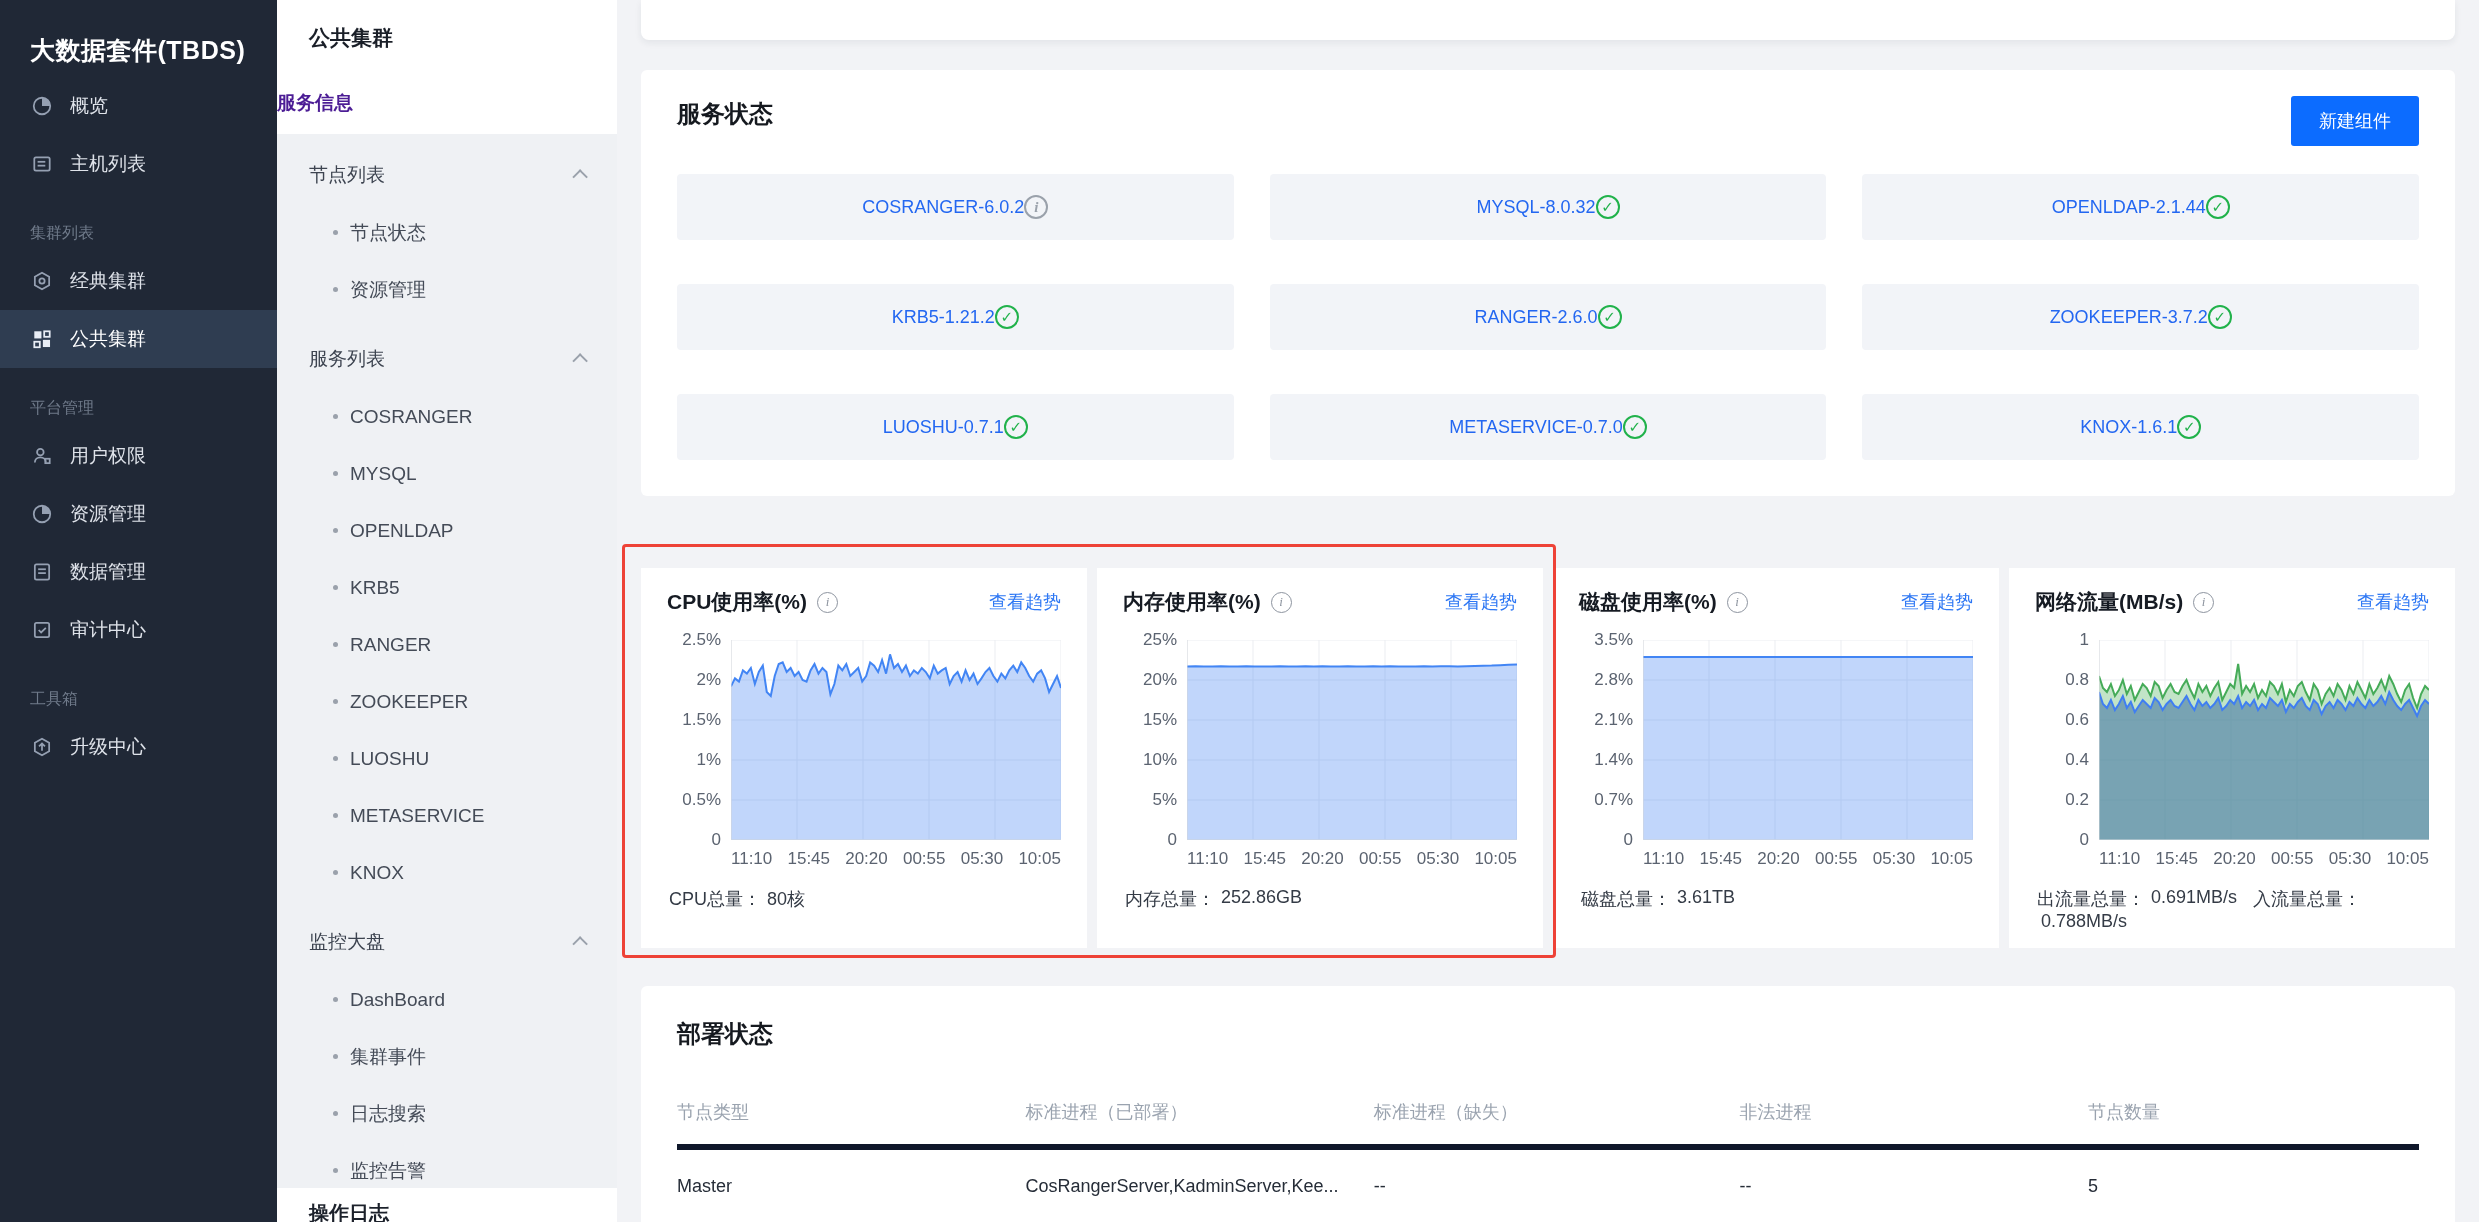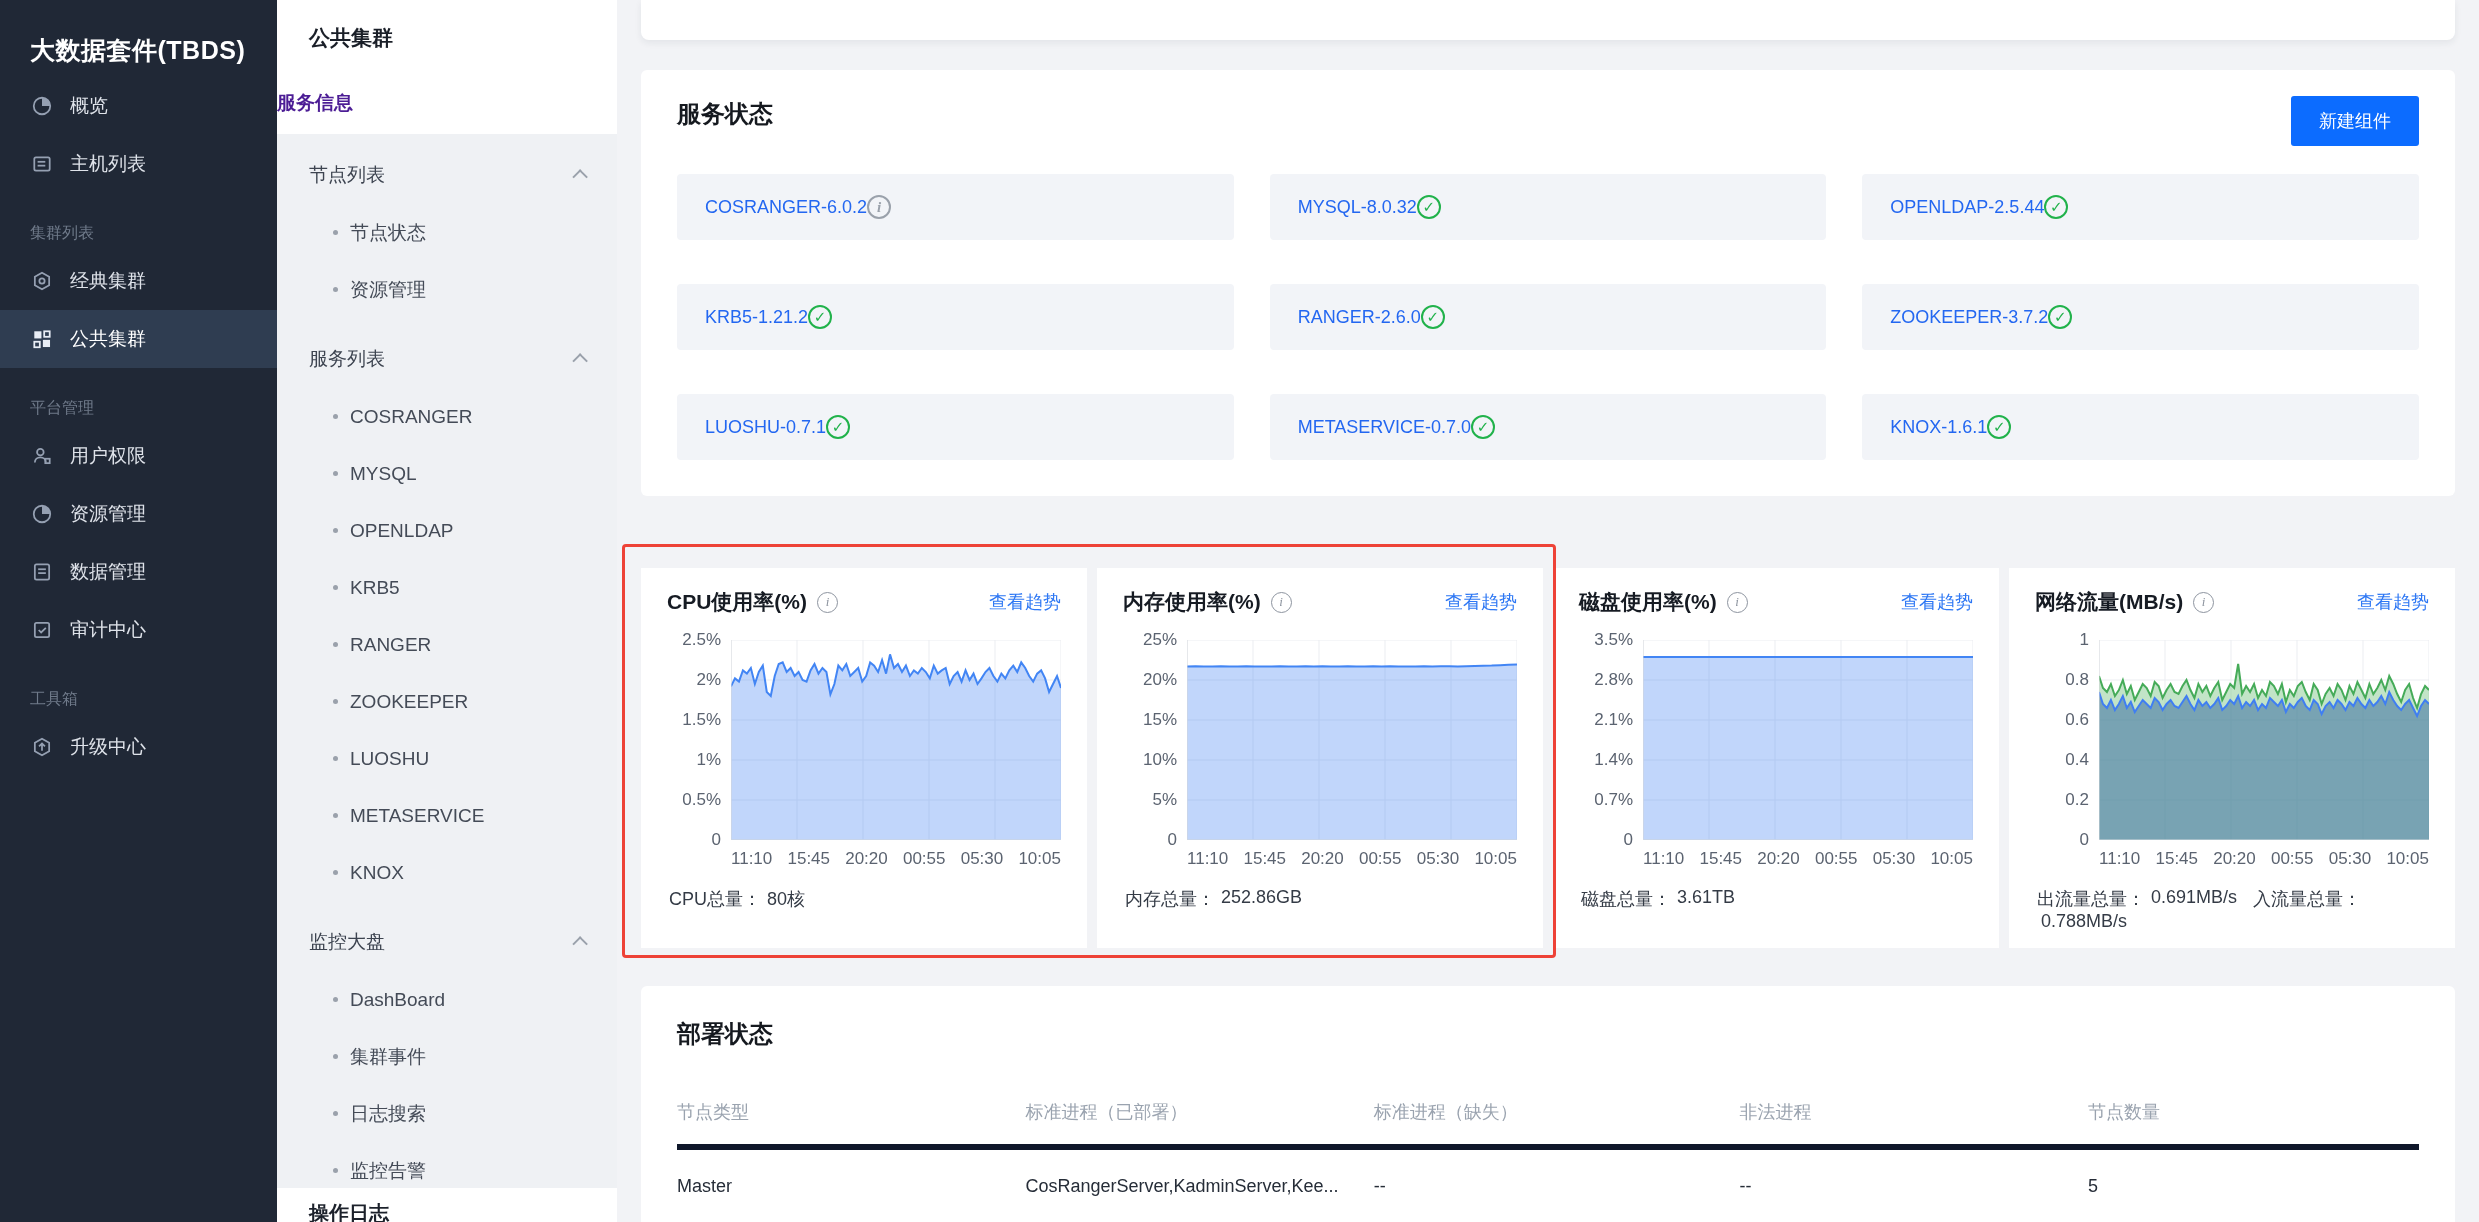--- a/index.html
+++ b/index.html
@@ -31,21 +31,21 @@
 
   
   .main{position:absolute;left:617px;top:0;width:1862px;height:1222px;background:#f2f3f6;padding:0 24px;overflow:hidden}
   .top-strip{height:40px;background:#fff;border-radius:0 0 8px 8px;box-shadow:0 3px 7px rgba(30,40,60,.07)}
 
   .panel{background:#fff;border-radius:6px}
   .panel-services{margin-top:30px;padding:28px 36px 36px;position:relative}
   .panel-title{font-size:24px;font-weight:bold;color:#15191f}
   .btn-primary{position:absolute;right:36px;top:26px;background:#0c6cff;color:#fff;border:none;font-size:18px;padding:13px 28px;border-radius:3px;cursor:pointer;font-family:inherit}
   .svc-grid{margin-top:44px;display:grid;grid-template-columns:repeat(3,1fr);column-gap:36px;row-gap:44px}
-  .svc-card{height:66px;background:#f2f4f8;border-radius:4px;display:flex;align-items:center;justify-content:flex-start;padding:0 28px}
+  .svc-card{height:66px;background:#f2f4f8;border-radius:4px;display:flex;align-items:center;justify-content:center;padding:0 28px}
   .svc-name{font-size:18px;color:#2367f1;cursor:pointer}
   .icon-info,.icon-check{width:24px;height:24px;border-radius:50%;display:none;align-items:center;justify-content:center;font-size:15px;font-weight:bold}
   .icon-info{border:2px solid #9aa1ab;color:#9aa1ab;font-style:italic;font-family:"Liberation Serif",serif}
   .icon-info::before{content:"i"}
   .icon-check{border:2px solid #21b24b;color:#21b24b}
   .icon-check::before{content:"✓"}
   .status-info .icon-info{display:inline-flex}
   .status-ok .icon-check{display:inline-flex}
 
   
@@ -266,21 +266,21 @@
     <div class="svc-grid">
       <div class="svc-card status-info">
         <span class="svc-name">COSRANGER-6.0.2</span>
         <span class="icon-info"></span>
       </div>
       <div class="svc-card status-ok">
         <span class="svc-name">MYSQL-8.0.32</span>
         <span class="icon-check"></span>
       </div>
       <div class="svc-card status-ok">
-        <span class="svc-name">OPENLDAP-2.5.44</span>
+        <span class="svc-name">OPENLDAP-2.1.44</span>
         <span class="icon-check"></span>
       </div>
       <div class="svc-card status-ok">
         <span class="svc-name">KRB5-1.21.2</span>
         <span class="icon-check"></span>
       </div>
       <div class="svc-card status-ok">
         <span class="svc-name">RANGER-2.6.0</span>
         <span class="icon-check"></span>
       </div>

